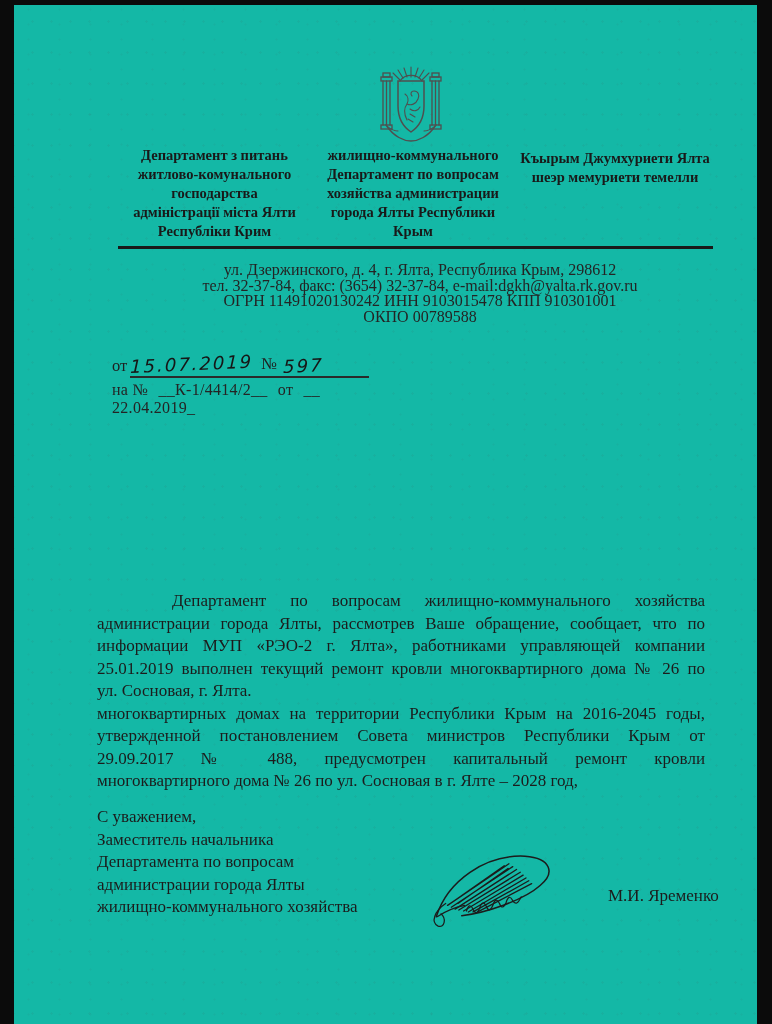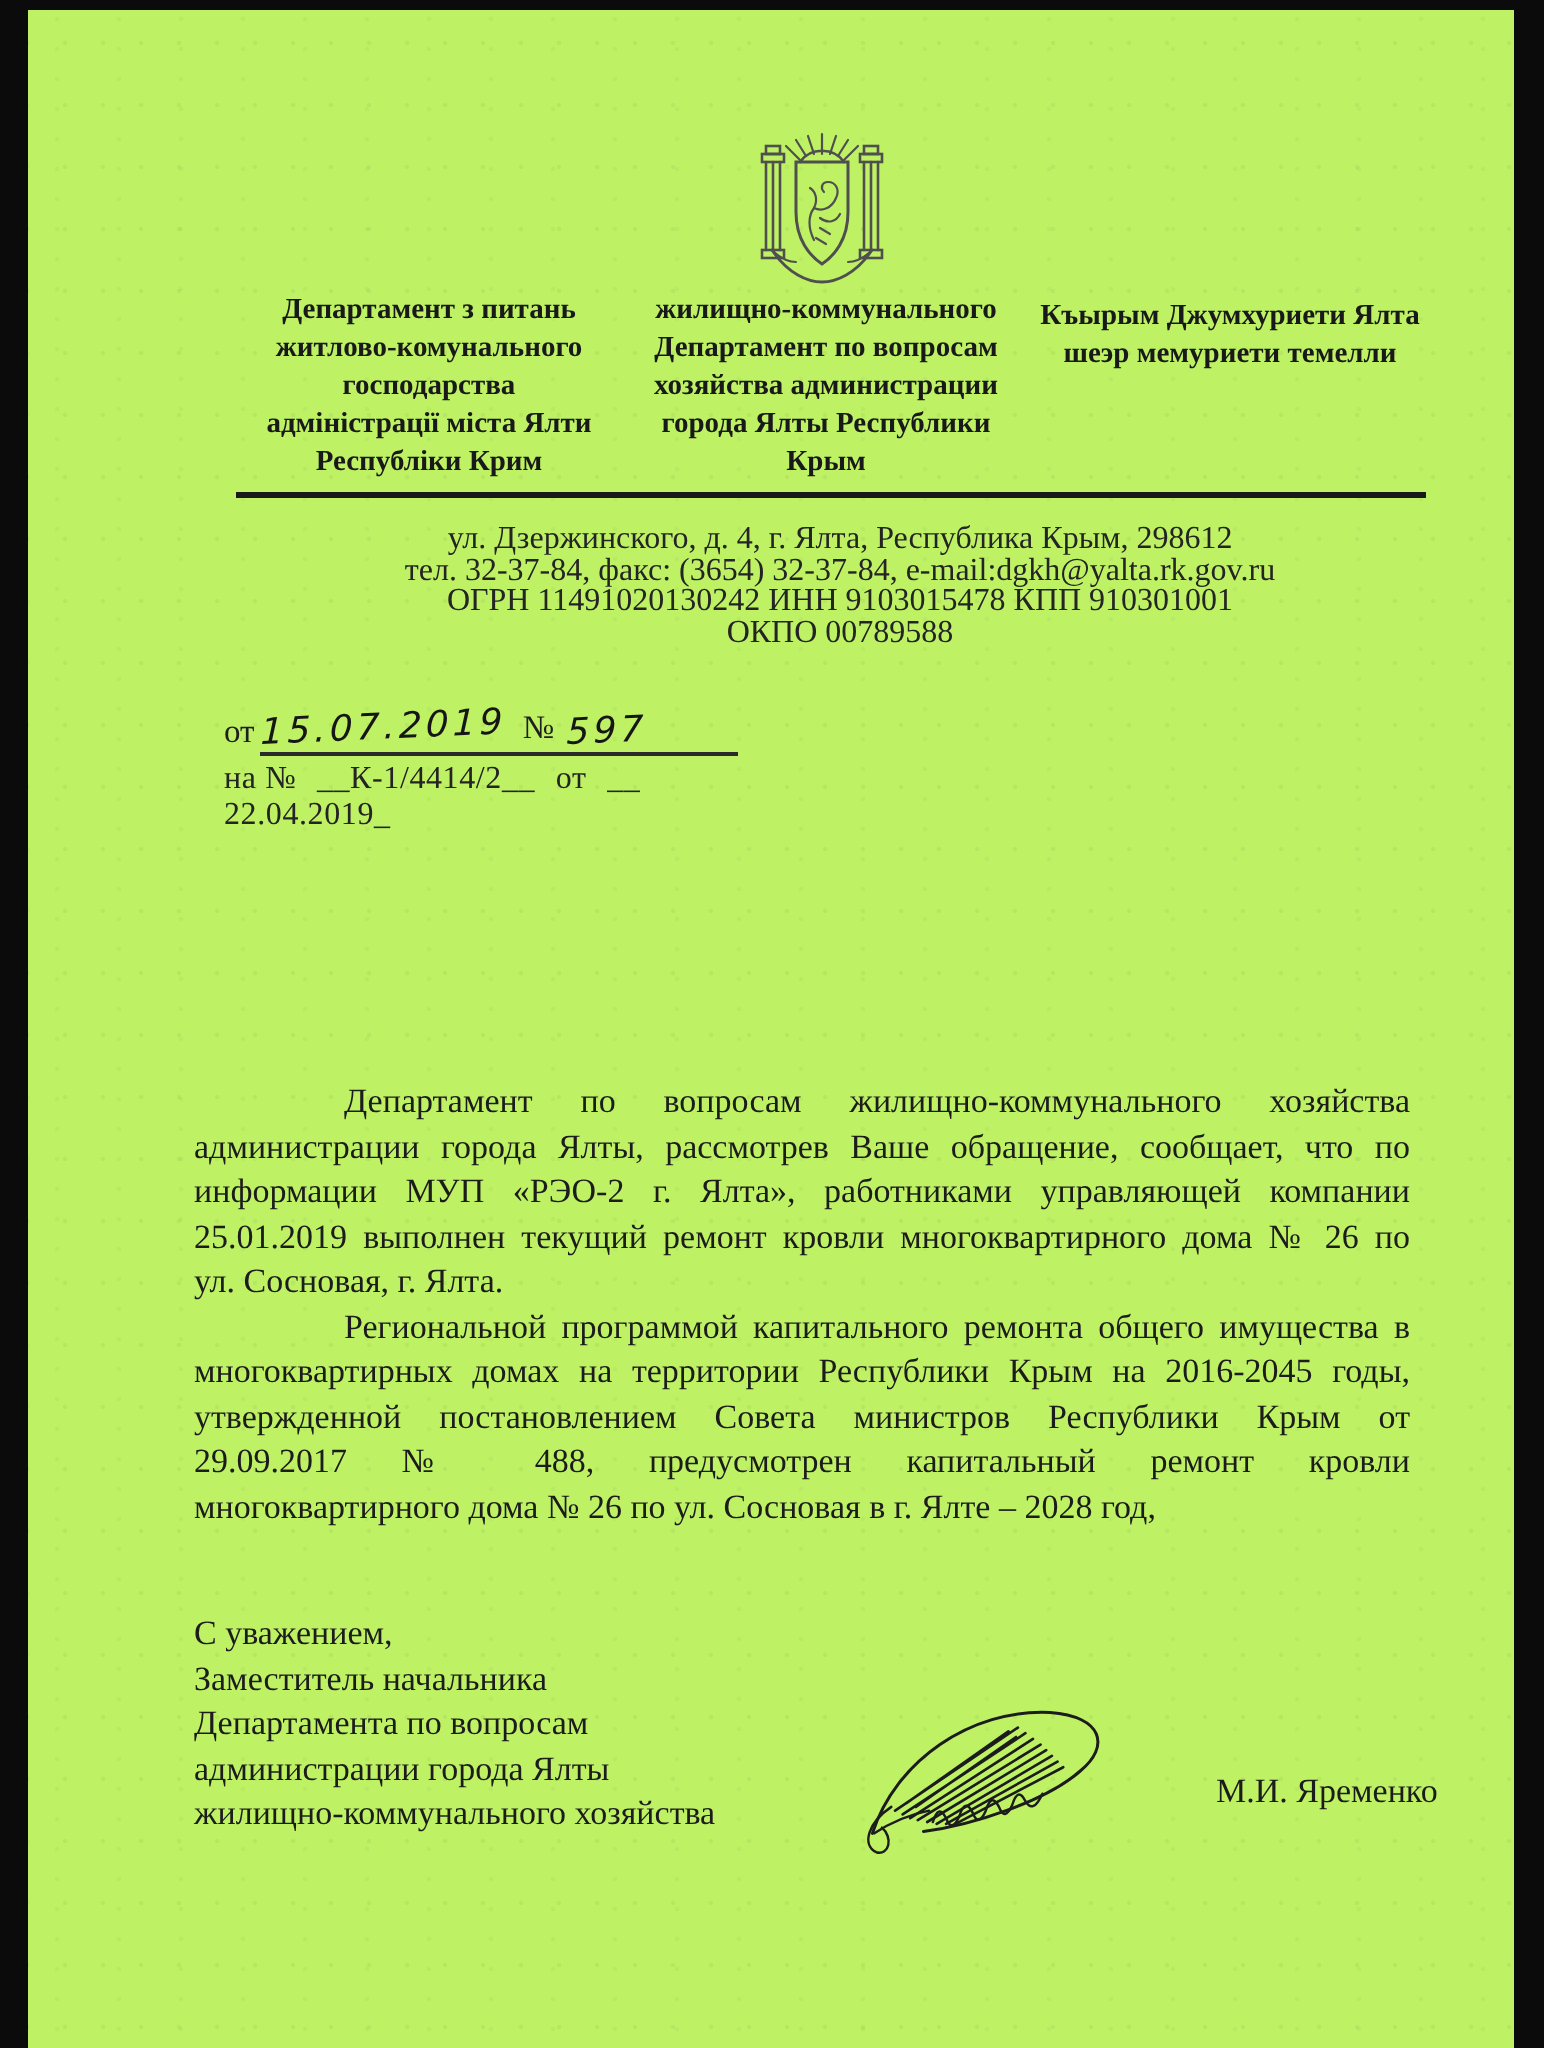--- a/index.html
+++ b/index.html
@@ -1,19 +1,19 @@
 <!DOCTYPE html>
 <html><head>
 <meta charset="utf-8">
 <style>
   * { margin:0; padding:0; box-sizing:border-box; }
   html,body { background:#6e6e6e; }
   .page {
     position:relative; width:772px; height:1024px; margin:0 auto;
-    background:#bef264; overflow:hidden;
+    background:#14b8a6; overflow:hidden;
     font-family:"Liberation Serif", serif; color:#1f1f1f;
   }
   .noise {
     position:absolute; inset:0; pointer-events:none;
     background-image:
       radial-gradient(circle, rgba(70,70,70,.07) 1px, transparent 1.3px),
       radial-gradient(circle, rgba(70,70,70,.05) 1px, transparent 1.3px);
     background-size: 19px 31px, 31px 15px;
     background-position: 4px 6px, 13px 2px;
   }
@@ -51,21 +51,21 @@
     font-size:18px; letter-spacing:2px; color:#161616;
     display:inline-block; transform:rotate(-2.5deg) skewX(-4deg);
     transform-origin:left bottom; position:relative; top:1px; white-space:nowrap;
   }
   .ref-no { margin:0 6px 2px 8px; }
   .ref-tail { flex:1; min-width:46px; }
   .ref-line2 { margin-top:3px; letter-spacing:.3px; font-size:16px; color:#242424; }
   .ref-line2 span { margin-right:6px; }
 
   .body-text {
-    position:absolute; left:97px; top:540px; width:608px;
+    position:absolute; left:97px; top:590px; width:608px;
     font-size:17px; line-height:22.5px; color:#1c1c1c;
   }
   .bline { text-align:justify; text-align-last:justify; }
   .bline.first { text-indent:75px; }
   .bline.last  { text-align-last:left; }
 
   .sign-block {
     position:absolute; left:97px; top:806px;
     font-size:17px; line-height:22.5px; color:#1c1c1c;
   }
@@ -150,21 +150,20 @@
 
   <div class="body-text">
     <div>
       <div class="bline first">Департамент по вопросам жилищно-коммунального хозяйства</div>
       <div class="bline">администрации города Ялты, рассмотрев Ваше обращение, сообщает, что по</div>
       <div class="bline">информации МУП  «РЭО-2 г. Ялта», работниками управляющей компании</div>
       <div class="bline">25.01.2019 выполнен текущий ремонт кровли многоквартирного дома № 26 по</div>
       <div class="bline last">ул. Сосновая, г. Ялта.</div>
     </div>
     <div>
-      <div class="bline first">Региональной программой капитального ремонта общего имущества в</div>
       <div class="bline">многоквартирных домах на территории Республики Крым на 2016-2045 годы,</div>
       <div class="bline">утвержденной постановлением Совета министров Республики Крым от</div>
       <div class="bline">29.09.2017 № 488, предусмотрен капитальный ремонт кровли</div>
       <div class="bline last">многоквартирного дома № 26 по ул. Сосновая в г. Ялте  – 2028 год,</div>
     </div>
   </div>
 
   <div class="sign-block">
     <div>С уважением,</div>
     <div>Заместитель начальника</div>

